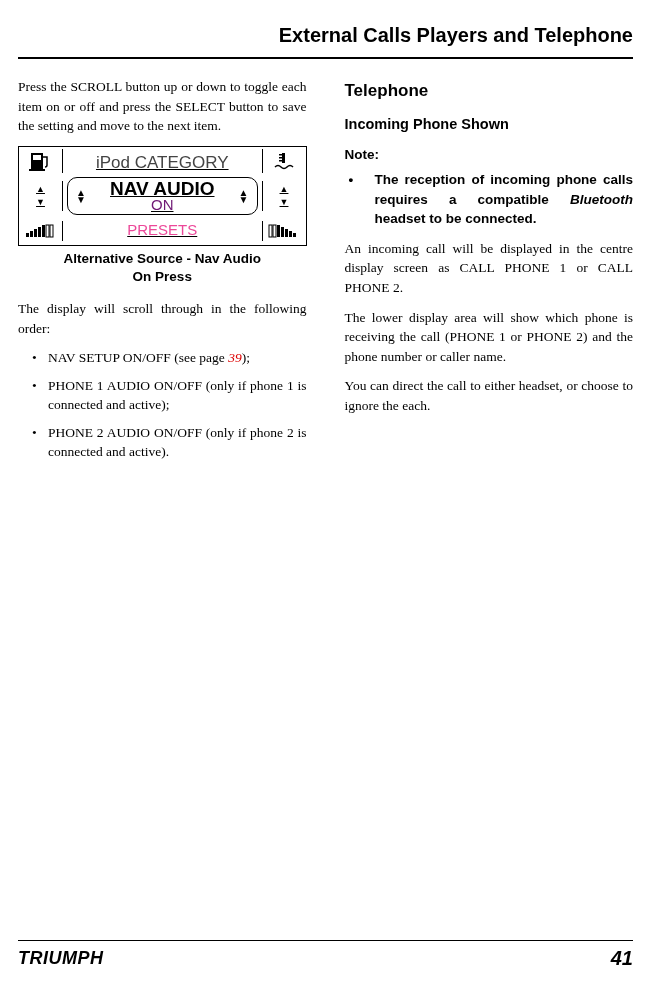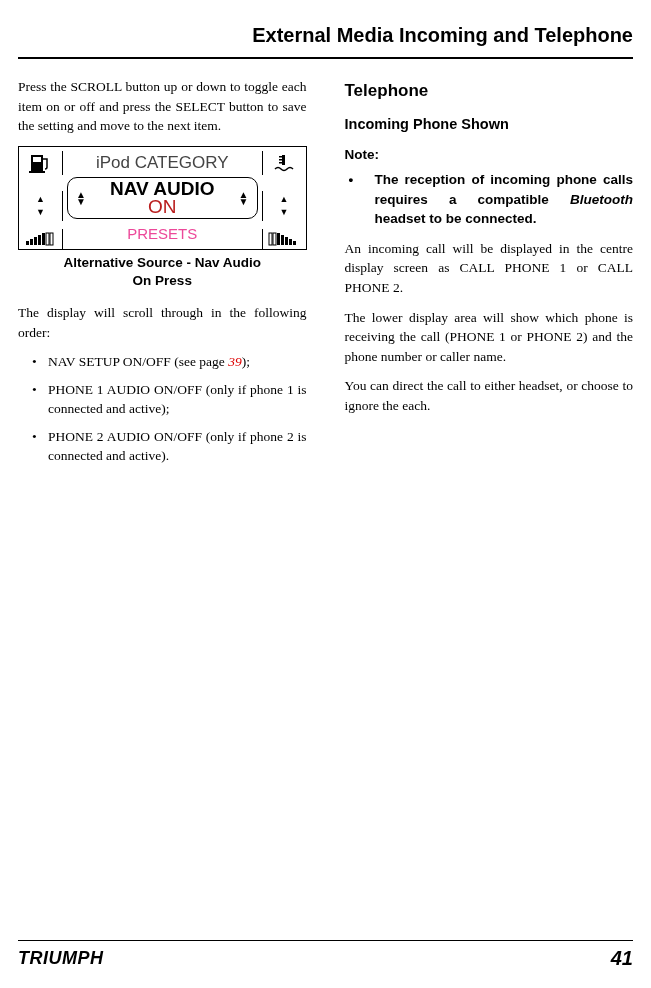--- a/index.html
+++ b/index.html
@@ -85,21 +85,21 @@
       position: absolute;
       left: -16px;
       top: 0;
     }
     .display-panel {
       border: 1.5px solid #000;
       width: 100%;
       margin-bottom: 4px;
       font-family: Arial, Helvetica, sans-serif;
     }
-    .dp-row { display: flex; align-items: flex-end; }
+    .dp-row { display: flex; align-items: center; text-decoration: underline; }
     .dp-side {
       width: 44px;
       display: flex;
       flex-direction: column;
       align-items: center;
       justify-content: center;
       border-right: 1.5px solid #000;
       padding: 2px 0;
     }
     .dp-side.right { border-right: none; border-left: 1.5px solid #000; }
@@ -119,22 +119,22 @@
       margin: 0 2px;
       padding: 1px 0 2px 0;
       position: relative;
     }
     .nav-box .main {
       font-size: 19px;
       font-weight: bold;
       line-height: 1.05;
     }
     .nav-box .sub {
-      font-size: 19px;
-      color: #b91c1c;
+      font-size: 15px;
+      color: #701a75;
       line-height: 1.0;
       margin-top: -2px;
     }
     .nav-arrows-left, .nav-arrows-right {
       position: absolute;
       top: 50%;
       transform: translateY(-50%);
       font-size: 10px;
       line-height: 0.7;
       color: #000;
@@ -181,21 +181,21 @@
     .pagenum {
       font-family: Arial, Helvetica, sans-serif;
       font-weight: bold;
       font-style: italic;
       font-size: 20px;
     }
   </style>
 </head>
 <body>
 
-<div class="header">External Media Incoming and Telephone</div>
+<div class="header">External Calls Players and Telephone</div>
 <hr class="header-rule">
 
 <div class="columns">
 
   <div class="col">
     <p>Press the SCROLL button up or down to toggle each item on or off and press the SELECT button to save the setting and move to the next item.</p>
 
     <div class="display-panel">
 
       <div class="dp-row dp-row1">

